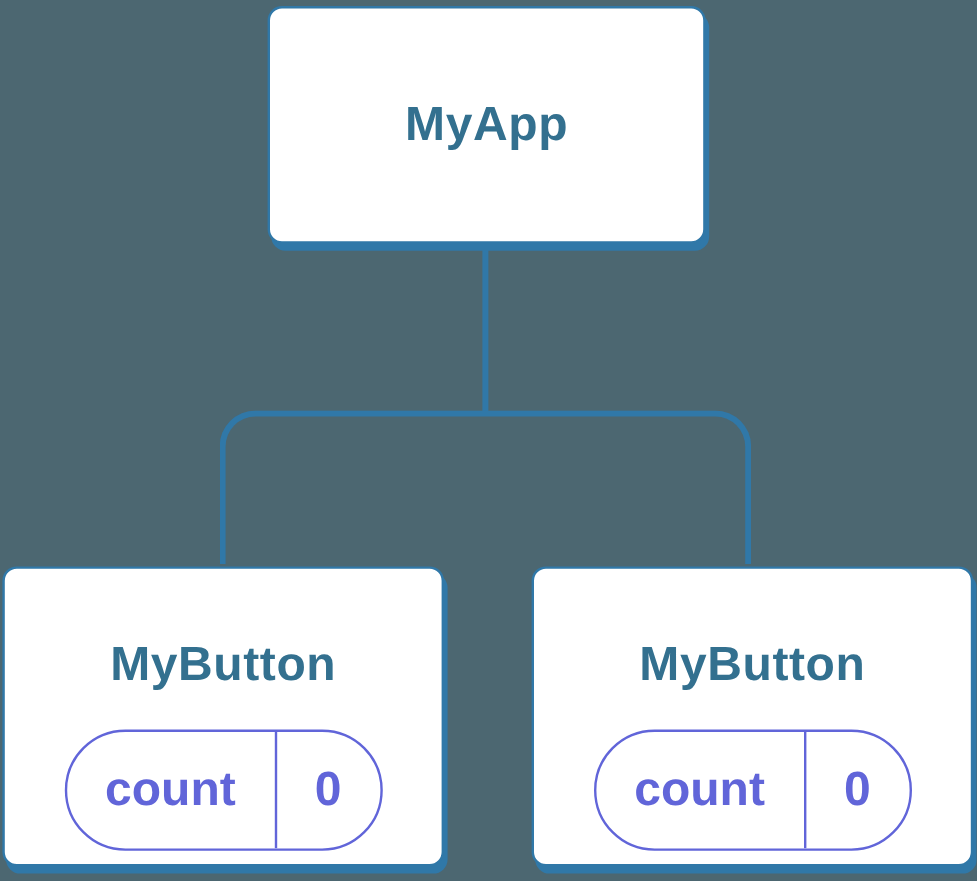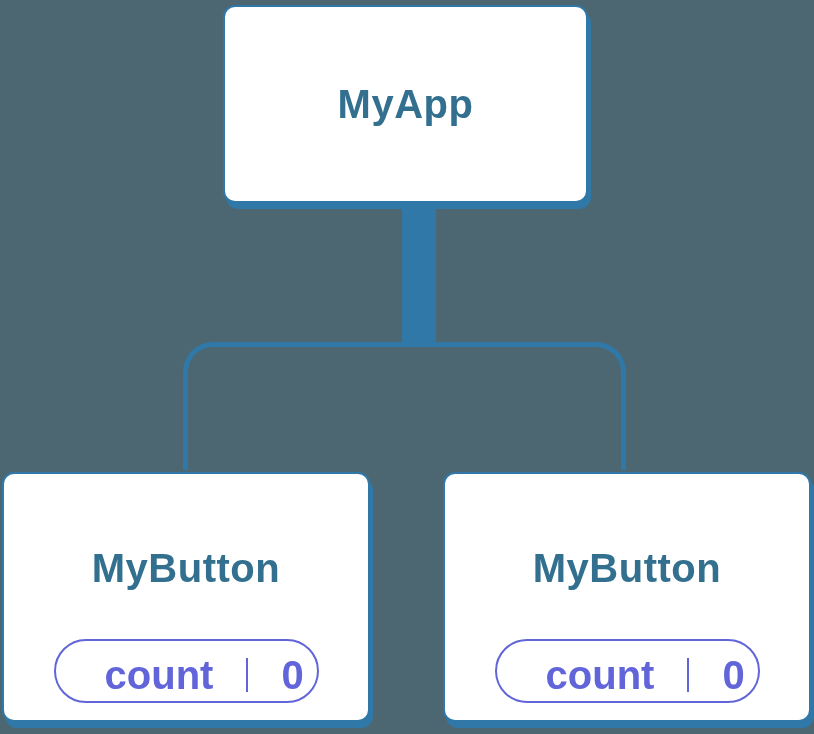--- a/index.html
+++ b/index.html
@@ -2,21 +2,21 @@
 <html><head>
 <meta charset="utf-8">
 <style>
   :root {
     --bg: #4C6771;
     --blue: #3078A8;
     --title: #33708F;
     --purple: #6165D9;
     --card: #FFFFFF;
   }
-  * { box-sizing: border-box; margin: 0; padding: 17px; }
+  * { box-sizing: border-box; margin: 0; padding: 0; }
   html, body { margin: 0; padding: 0; }
   body {
     font-family: "Liberation Sans", "DejaVu Sans", sans-serif;
     background: var(--bg);
   }
   .canvas {
     position: relative;
     width: 814px;
     height: 734px;
     background: var(--bg);
@@ -43,21 +43,21 @@
   }
   .node-child-left  { left: 2px;   top: 472px; }
   .node-child-right { left: 443px; top: 472px; }
   .node-title {
     font-size: 40px;
     font-weight: 700;
     line-height: 48px;
     color: var(--title);
     letter-spacing: 0.5px;
   }
-  .node-child .node-title { margin-top: 36px; }
+  .node-child .node-title { margin-top: 56px; }
   
   .state-pill {
     margin-top: 30px;
     width: 265px;
     height: 101px;
     border: 2px solid var(--purple);
     border-radius: 60px;
     display: flex;
     align-items: stretch;
     overflow: hidden;

